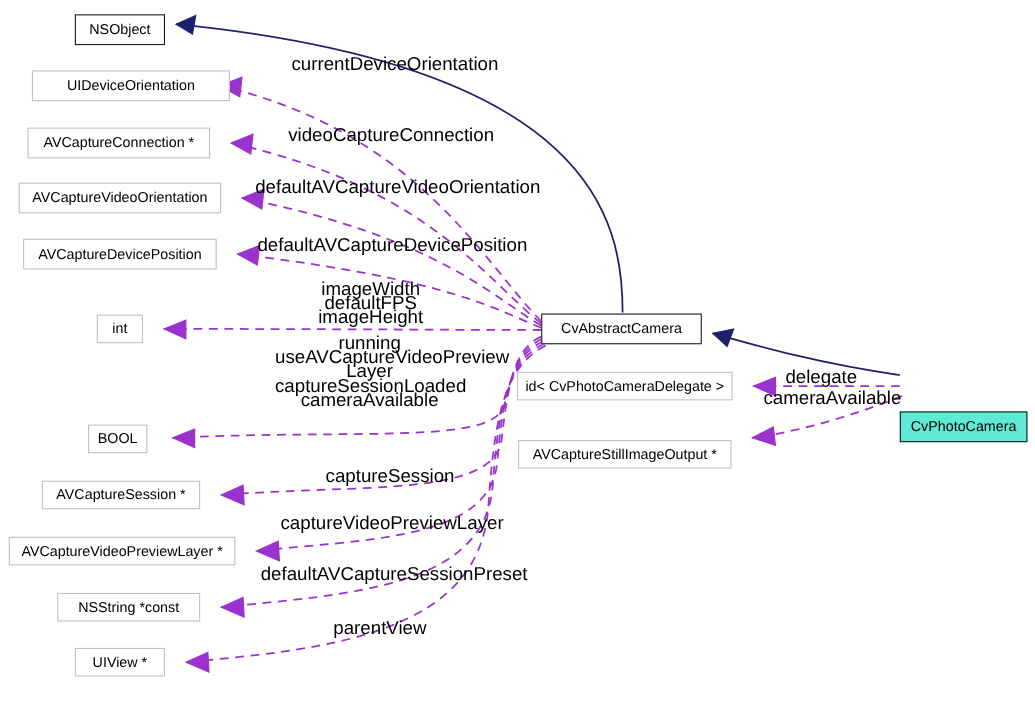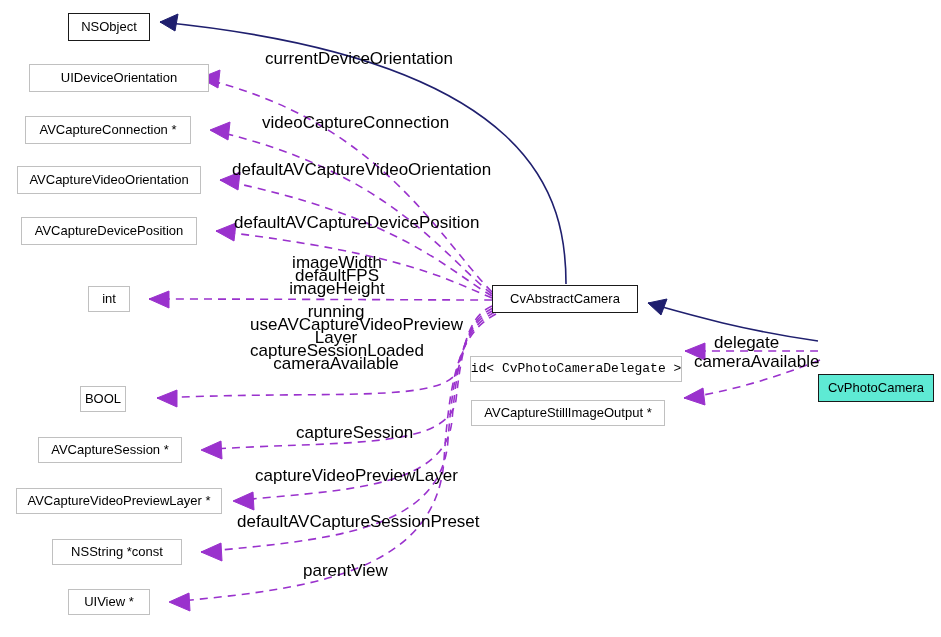--- a/index.html
+++ b/index.html
@@ -108,39 +108,39 @@
       </div>
       <div class="uml-node " style="left: 17px; top: 166px; width: 184px; height: 28px;">
         <span class="node-label">AVCaptureVideoOrientation</span>
       </div>
       <div class="uml-node " style="left: 21px; top: 217px; width: 176px; height: 28px;">
         <span class="node-label">AVCaptureDevicePosition</span>
       </div>
       <div class="uml-node " style="left: 88px; top: 286px; width: 42px; height: 26px;">
         <span class="node-label">int</span>
       </div>
-      <div class="uml-node " style="left: 80px; top: 386px; width: 46px; height: 26px;">
+      <div class="uml-node " style="left: 80px; top: 386px; width: 54px; height: 26px;">
         <span class="node-label">BOOL</span>
       </div>
       <div class="uml-node " style="left: 38px; top: 437px; width: 144px; height: 26px;">
         <span class="node-label">AVCaptureSession *</span>
       </div>
-      <div class="uml-node " style="left: 8px; top: 488px; width: 206px; height: 26px; margin-left: 8px;">
+      <div class="uml-node " style="left: 8px; top: 488px; width: 206px; height: 26px;">
         <span class="node-label">AVCaptureVideoPreviewLayer *</span>
       </div>
       <div class="uml-node " style="left: 52px; top: 539px; width: 130px; height: 26px;">
         <span class="node-label">NSString *const</span>
       </div>
       <div class="uml-node " style="left: 68px; top: 589px; width: 82px; height: 26px;">
         <span class="node-label">UIView *</span>
       </div>
       <div class="uml-node strong" style="left: 492px; top: 285px; width: 146px; height: 28px;">
         <span class="node-label">CvAbstractCamera</span>
       </div>
-      <div class="uml-node " style="left: 470px; top: 356px; width: 212px; height: 26px; font-family: Liberation Mono, monospace;">
+      <div class="uml-node " style="left: 470px; top: 338px; width: 196px; height: 26px;">
         <span class="node-label">id&lt; CvPhotoCameraDelegate &gt;</span>
       </div>
       <div class="uml-node " style="left: 471px; top: 389px; width: 194px; height: 26px; margin-top: 11px;">
         <span class="node-label">AVCaptureStillImageOutput *</span>
       </div>
       <div class="uml-node highlight" style="left: 818px; top: 338px; width: 116px; height: 28px;">
         <span class="node-label">CvPhotoCamera</span>
       </div>
     </div>
   <div id="labels-host">

